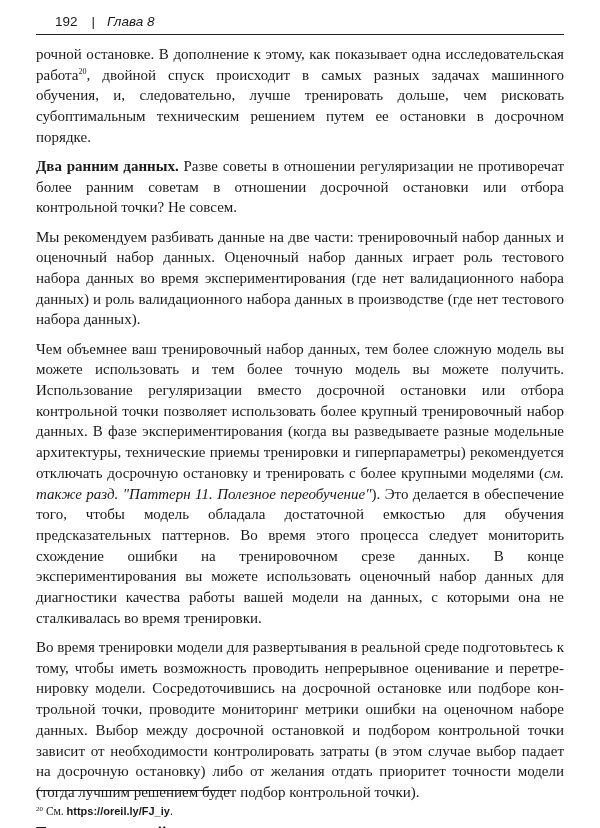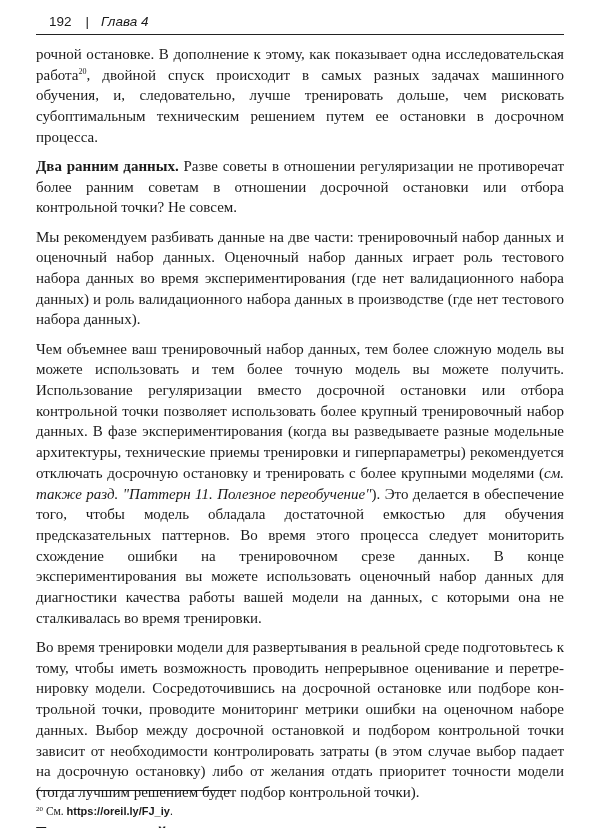--- a/index.html
+++ b/index.html
@@ -3,21 +3,21 @@
 <meta charset="utf-8">
 <style>
   html, body { margin: 0; padding: 0; background: #ffffff; }
   body { width: 600px; height: 828px; position: relative; overflow: hidden; color: #1a1a1a; }
   .page { position: absolute; left: 36px; top: 0; width: 528px; }
   .running-head {
     position: absolute; left: 0; top: 12px; width: 528px; height: 22px;
     border-bottom: 1.5px solid #222;
     font-family: "Liberation Sans", sans-serif; font-size: 13.5px; line-height: 20px;
   }
-  .running-head .num { display: inline-block; margin-left: 13px; }
+  .running-head .num { display: inline-block; margin-left: 19px; }
   .running-head .sep { display: inline-block; margin: 0 12px 0 14px; }
   .running-head .chapter { font-style: italic; }
   .body {
     position: absolute; left: 0; top: 44px; width: 528px;
     font-family: "Liberation Serif", serif; font-size: 15px; line-height: 20.7px;
     text-align: justify; hyphens: manual;
   }
   .body p { margin: 0 0 8.5px 0; }
   .body p .lead { font-weight: bold; }
   .body sup { font-size: 8px; line-height: 0; vertical-align: 6px; }
@@ -32,25 +32,25 @@
     font-family: "Liberation Serif", serif; font-size: 11.5px; line-height: 14px;
   }
   .footnote sup { font-size: 7px; vertical-align: 4px; }
   .footnote .link { font-weight: bold; font-family: "Liberation Sans", sans-serif; font-size: 11px; }
 </style>
 </head>
 <body>
 
 <div class="page">
   <div class="running-head">
-    <span class="num">192</span><span class="sep">|</span><span class="chapter">Глава 4</span>
+    <span class="num">192</span><span class="sep">|</span><span class="chapter">Глава 8</span>
   </div>
 
   <div class="body">
-    <p><span>рочной остановке. В дополнение к этому, как показывает одна исследовательская работа</span><sup>20</sup><span>, двойной спуск происходит в самых разных задачах машинного обучения, и, следовательно, лучше тренировать дольше, чем рисковать субоптимальным тех­ническим решением путем ее остановки в досрочном процесса.</span></p>
+    <p><span>рочной остановке. В дополнение к этому, как показывает одна исследовательская работа</span><sup>20</sup><span>, двойной спуск происходит в самых разных задачах машинного обучения, и, следовательно, лучше тренировать дольше, чем рисковать субоптимальным тех­ническим решением путем ее остановки в досрочном порядке.</span></p>
 
     <p><span class="lead">Два ранним данных.</span><span> Разве советы в отношении регуляризации не противоречат бо­лее ранним советам в отношении досрочной остановки или отбора контрольной точки? Не совсем.</span></p>
 
     <p>Мы рекомендуем разбивать данные на две части: тренировочный набор данных и оценочный набор данных. Оценочный набор данных играет роль тестового набора данных во время экспериментирования (где нет валидационного набора данных) и роль валидационного набора данных в производстве (где нет тестового набора данных).</p>
 
     <p><span>Чем объемнее ваш тренировочный набор данных, тем более сложную модель вы можете использовать и тем более точную модель вы можете получить. Использова­ние регуляризации вместо досрочной остановки или отбора контрольной точки по­зволяет использовать более крупный тренировочный набор данных. В фазе экспе­риментирования (когда вы разведываете разные модельные архитектуры, техниче­ские приемы тренировки и гиперпараметры) рекомендуется отключать досрочную остановку и тренировать с более крупными моделями (</span><em>см. также разд. "Паттерн 11. Полезное переобучение"</em><span>). Это делается в обеспечение того, чтобы модель обладала достаточной емкостью для обучения предсказательных паттернов. Во время этого процесса следует мониторить схождение ошибки на тренировочном срезе данных. В конце экспериментирования вы можете использовать оценочный набор данных для диагностики качества работы вашей модели на данных, с которыми она не сталкивалась во время тренировки.</span></p>
 
     <p>Во время тренировки модели для развертывания в реальной среде подготовьтесь к тому, чтобы иметь возможность проводить непрерывное оценивание и перетре­нировку модели. Сосредоточившись на досрочной остановке или подборе кон­трольной точки, проводите мониторинг метрики ошибки на оценочном наборе дан­ных. Выбор между досрочной остановкой и подбором контрольной точки зависит от необходимости контролировать затраты (в этом случае выбор падает на досроч­ную остановку) либо от желания отдать приоритет точности модели (тогда лучшим решением будет подбор контрольной точки).</p>
 
     <h2 class="section">Тонкая настройка</h2>

